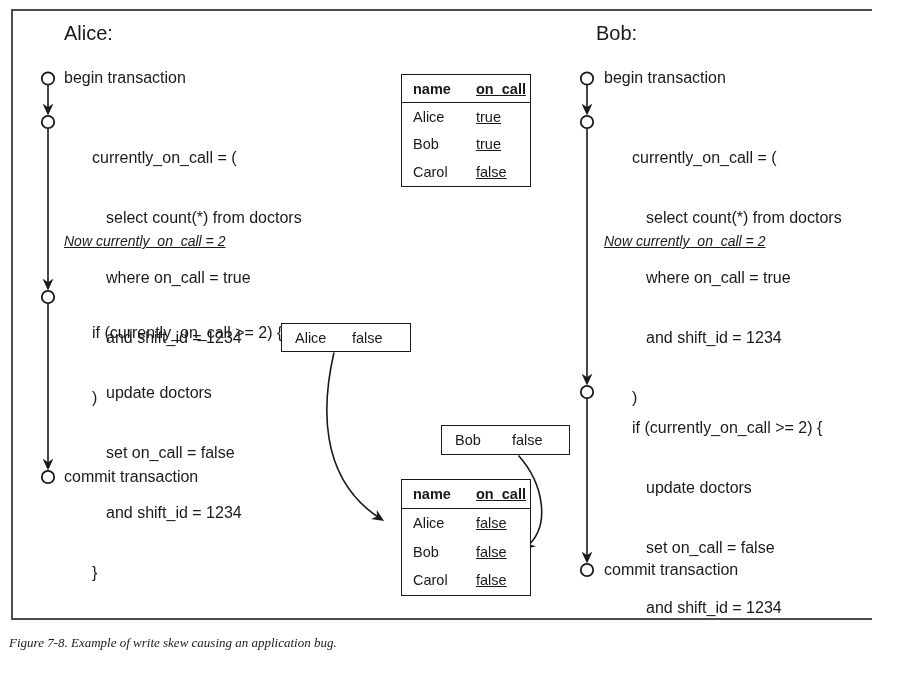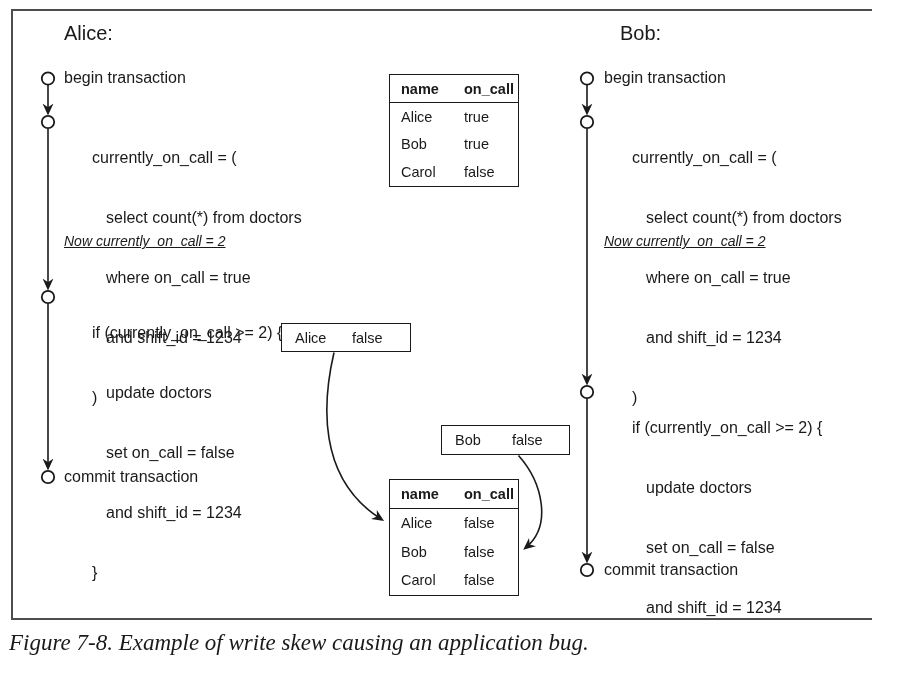--- a/index.html
+++ b/index.html
@@ -14,36 +14,36 @@
   .overlay{position:absolute;left:0;top:0;width:900px;height:676px;pointer-events:none;}
   .lane-title{position:absolute;font-size:20px;line-height:24px;}
   .codeline{position:absolute;font-size:16px;line-height:18px;white-space:pre;}
   .block{position:absolute;font-size:16px;white-space:pre;margin-left:28px;}
   .block .ln{line-height:24px;height:24px;}
   .block .ind{padding-left:14px;}
   .kw{font-weight:400;}
   .note{position:absolute;font-size:14px;font-style:italic;line-height:16px;white-space:pre;text-decoration:underline;}
   .dtable{
     position:absolute;width:130px;border:1.5px solid #1a1a1a;box-sizing:border-box;
-    background:#fff;font-size:14.5px;
+    background:#fff;font-size:14.5px;margin-left:12px;
   }
   .trh{display:flex;align-items:center;border-bottom:1.5px solid #1a1a1a;font-weight:700;}
   .trw{display:flex;align-items:center;}
   .t1 .trh{height:27px}.t1 .trw{height:27.5px}
   .t2 .trh{height:28px}.t2 .trw{height:28.5px}
   .c1{padding-left:11px;width:63px;box-sizing:content-box;}
-  .c2{flex:1;}
+  .c2{flex:1;text-decoration:underline;}
   .ubox{
     position:absolute;border:1.5px solid #1a1a1a;box-sizing:border-box;background:#fff;
     display:flex;align-items:center;font-size:14.5px;
   }
   .u1{padding-left:13px;width:57px;}
   .caption{
     position:absolute;left:9px;top:631px;font-family:"Liberation Serif",serif;
-    font-style:italic;font-size:23px;line-height:24px;
+    font-style:italic;font-size:13px;line-height:24px;
   }
 </style>
 </head>
 <body>
 
 <div class="canvas">
 
   <div class="frame"></div>
 
   <svg class="overlay" viewBox="0 0 900 676">
@@ -91,21 +91,21 @@
 
   <div class="block" style="left:64px;top:285px">
     <div class="ln"><span>if (currently_on_call &gt;= 2) {</span></div>
     <div class="ln ind"><span class="kw">update</span><span> doctors</span></div>
     <div class="ln ind"><span class="kw">set</span><span> on_call = false</span></div>
     <div class="ln ind"><span class="kw">and</span><span> shift_id = 1234</span></div>
     <div class="ln"><span>}</span></div>
   </div>
   <div class="codeline" style="left:64px;top:468px">commit transaction</div>
 
-  <div class="lane-title" style="left:620px;top:21px">Bob:</div>
+  <div class="lane-title" style="left:596px;top:21px">Bob:</div>
   <div class="codeline" style="left:604px;top:69px">begin transaction</div>
 
   <div class="block" style="left:604px;top:110px">
     <div class="ln"><span>currently_on_call = (</span></div>
     <div class="ln ind"><span class="kw">select</span><span> count(*) </span><span class="kw">from</span><span> doctors</span></div>
     <div class="ln ind"><span class="kw">where</span><span> on_call = true</span></div>
     <div class="ln ind"><span class="kw">and</span><span> shift_id = 1234</span></div>
     <div class="ln"><span>)</span></div>
   </div>
   <div class="note" style="left:604px;top:233px">Now currently_on_call = 2</div>

